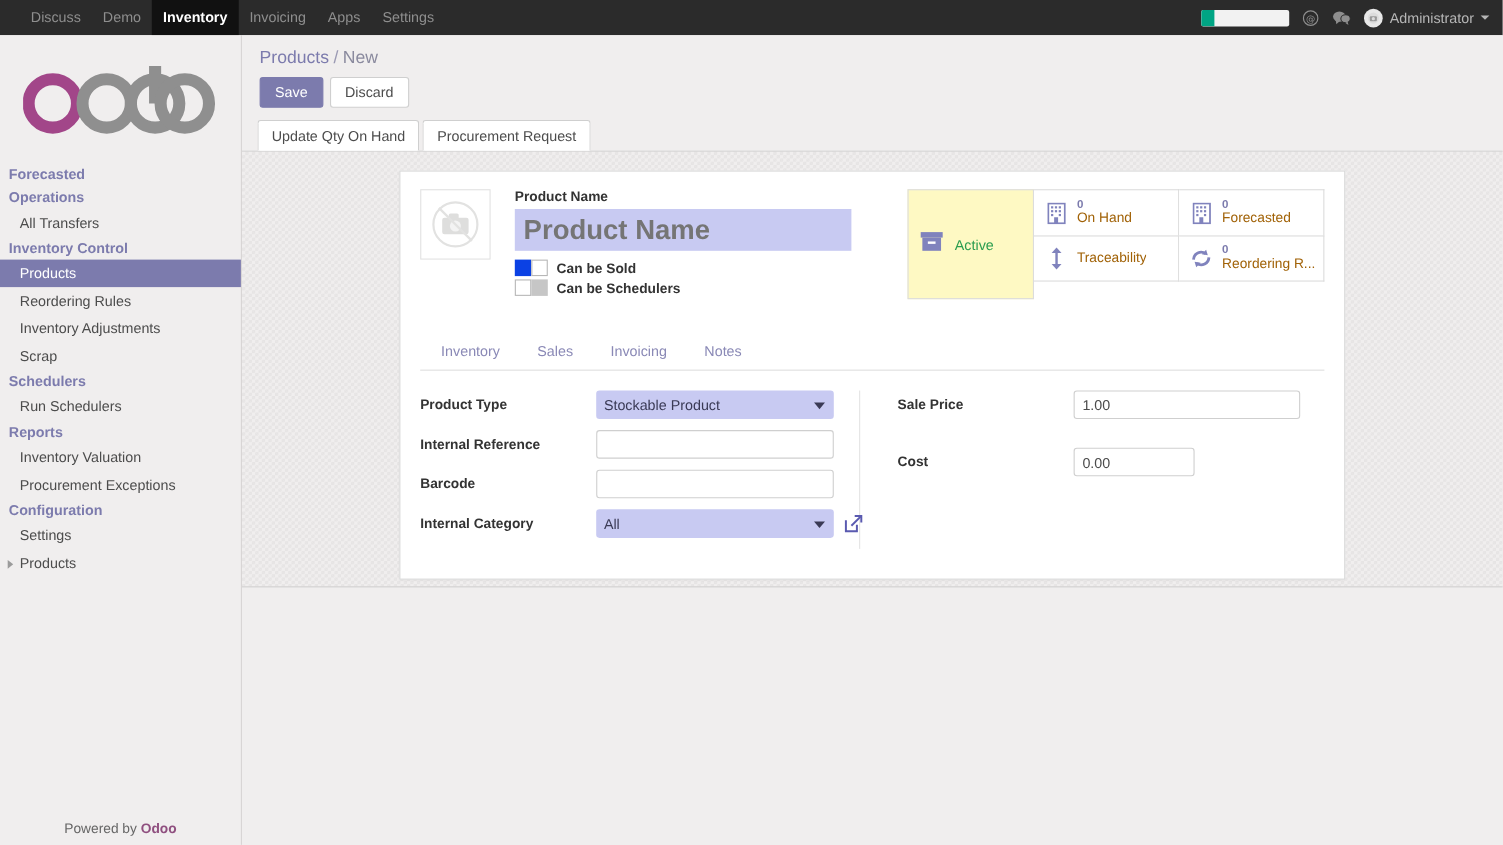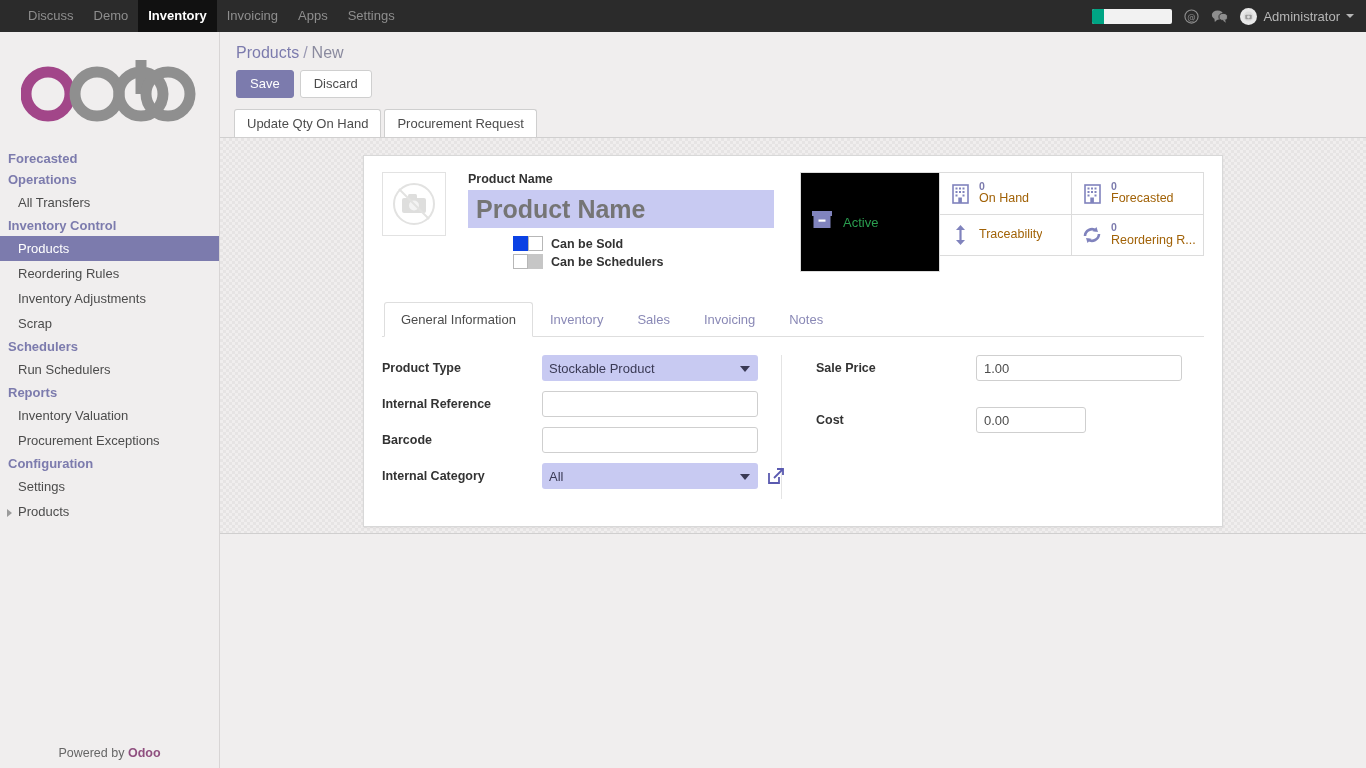--- a/index.html
+++ b/index.html
@@ -139,33 +139,33 @@
     font-size: 12.5px; font-weight: bold; color: #333333;
     display: block; margin-bottom: 4px;
   }
   .name-input {
     width: 306px; height: 38px; background: #c8caf2;
     border: none; outline: none; color: #6f6f6f;
     font-size: 25px; font-weight: bold;
     font-family: "Liberation Sans", sans-serif;
     padding: 0 8px;
   }
-  .checks { margin-top: 8px; margin-left: 45px; }
+  .checks { margin-top: 8px; }
   .check-row { display: flex; align-items: center; margin-bottom: 3px; }
   .toggle { width: 30px; height: 15px; display: flex; margin-right: 8px; cursor: pointer; }
   .toggle.on .t-l { width: 15px; background: #0b41e4; }
   .toggle.on .t-r { width: 15px; background: #ffffff; border: 1px solid #b7b7b7; }
   .toggle.off .t-l { width: 15px; background: #ffffff; border: 1px solid #b7b7b7; }
   .toggle.off .t-r { width: 15px; background: #c6c6c6; }
   .check-lbl { font-size: 12.5px; font-weight: bold; color: #333333; }
 
   
   .stat-area { margin-left: auto; display: flex; }
   .stat-active {
-    width: 140px; border: 1px solid #dcdcdc; background: #000000;
+    width: 115px; border: 1px solid #dcdcdc; background: #fef9c3;
     display: flex; align-items: center; padding: 3px 10px;
     cursor: pointer;
   }
   .stat-active .sa-lbl { color: #2a9d4f; font-size: 13px; margin-left: 10px; }
   .stat-grid { display: flex; flex-direction: column; }
   .stat-row { display: flex; }
   .stat-btn {
     width: 132px; height: 42px; border: 1px solid #dcdcdc;
     border-left: none; background: #fff; display: flex;
     align-items: center; padding: 0 8px; cursor: pointer;
@@ -449,21 +449,20 @@
                   <span class="stat-num" style="display:block">0</span>
                   <span class="stat-lbl" style="display:block">Reordering R...</span>
                 </span>
               </div>
             </div>
           </div>
         </div>
       </div>
 
       <div id="tabs">
-        <div class="tab active">General Information</div>
         <div class="tab">Inventory</div>
         <div class="tab">Sales</div>
         <div class="tab">Invoicing</div>
         <div class="tab">Notes</div>
       </div>
 
       <div id="form">
         <div class="form-col col-left">
           <div class="frow">
             <span class="lab">Product Type</span>

